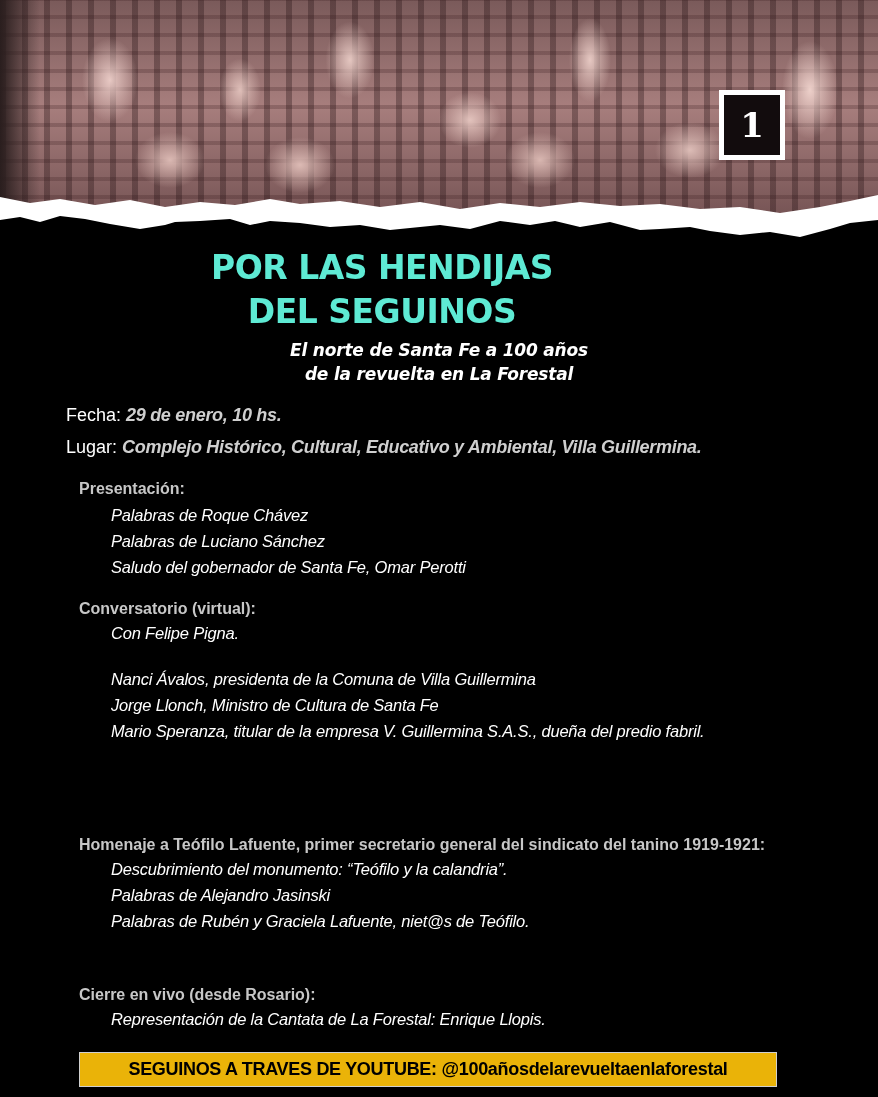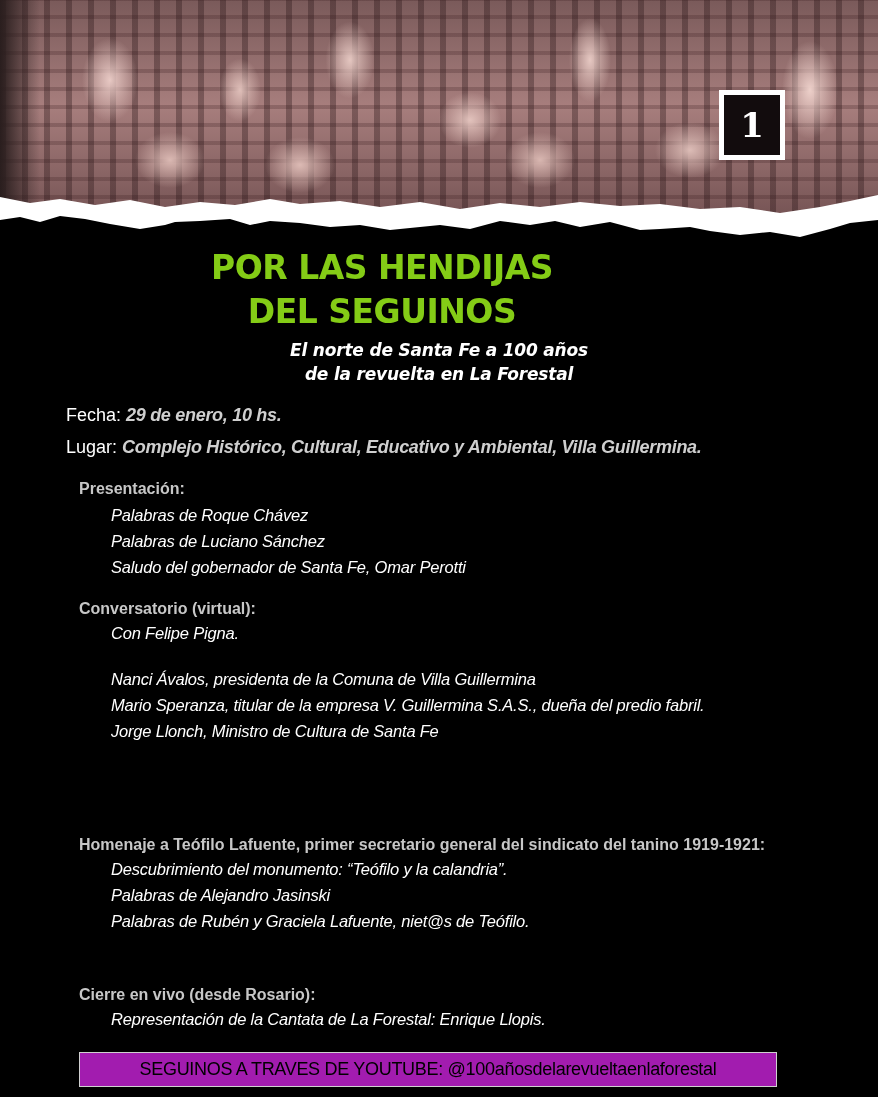--- a/index.html
+++ b/index.html
@@ -32,21 +32,21 @@
     position: absolute; left: 719px; top: 90px; width: 66px; height: 70px;
     border: 5px solid #fff; background: #120c0d;
     display: flex; align-items: center; justify-content: center;
     font-family: "DejaVu Serif", serif; font-weight: bold; font-size: 34px; color: #fff;
   }
   .tear { position: absolute; left: 0; top: 185px; width: 878px; height: 60px; }
 
   
   .title {
     position: absolute; left: 0; width: 764px; text-align: center;
-    color: #84cc16; font-family: "DejaVu Sans", sans-serif; font-weight: bold;
+    color: #5eead4; font-family: "DejaVu Sans", sans-serif; font-weight: bold;
     font-size: 33px; letter-spacing: -0.5px;
   }
   .title.l1 { top: 248px; }
   .title.l2 { top: 292px; }
   .subtitle {
     position: absolute; left: 0; width: 878px; text-align: center;
     font-family: "DejaVu Sans", sans-serif; font-style: italic; font-weight: bold;
     font-size: 17px; color: #fff; letter-spacing: -0.2px;
   }
   .subtitle.l1 { top: 340px; }
@@ -72,23 +72,23 @@
   .s1 { top: 478px; }
   .s1 .sec-head { margin-bottom: 2px; }
   .s2 { top: 598px; }
   .s3 { top: 666px; }
   .s4 { top: 834px; }
   .s5 { top: 984px; }
 
   
   .banner {
     position: absolute; left: 79px; top: 1052px; width: 698px; height: 35px;
-    background: #a21caf; border: 1px solid #d0d0d0;
+    background: #eab308; border: 1px solid #d0d0d0;
     display: flex; align-items: center; justify-content: center;
-    color: #000; font-weight: normal; font-size: 18px; letter-spacing: -0.3px;
+    color: #000; font-weight: bold; font-size: 18px; letter-spacing: -0.3px;
     font-family: "Liberation Sans", sans-serif; white-space: nowrap;
   }
 </style>
 </head>
 <body>
 
 <div class="photo">
   <div class="photo-dark"></div>
   <div class="badge-one">1</div>
 </div>
@@ -117,22 +117,22 @@
   <div class="item">Saludo del gobernador de Santa Fe, Omar Perotti</div>
 </div>
 
 <div class="section s2">
   <div class="sec-head">Conversatorio (virtual):</div>
   <div class="item">Con Felipe Pigna.</div>
 </div>
 
 <div class="section s3">
   <div class="item">Nanci Ávalos, presidenta de la Comuna de Villa Guillermina</div>
+  <div class="item">Jorge Llonch, Ministro de Cultura de Santa Fe</div>
   <div class="item">Mario Speranza, titular de la empresa V. Guillermina S.A.S., dueña del predio fabril.</div>
-  <div class="item">Jorge Llonch, Ministro de Cultura de Santa Fe</div>
 </div>
 
 <div class="section s4">
   <div class="sec-head" style="width:690px;">Homenaje a Teófilo Lafuente, primer secretario general del sindicato del tanino 1919-1921:</div>
   <div class="item">Descubrimiento del monumento: “Teófilo y la calandria”.</div>
   <div class="item">Palabras de Alejandro Jasinski</div>
   <div class="item">Palabras de Rubén y Graciela Lafuente, niet@s de Teófilo.</div>
 </div>
 
 <div class="section s5">

